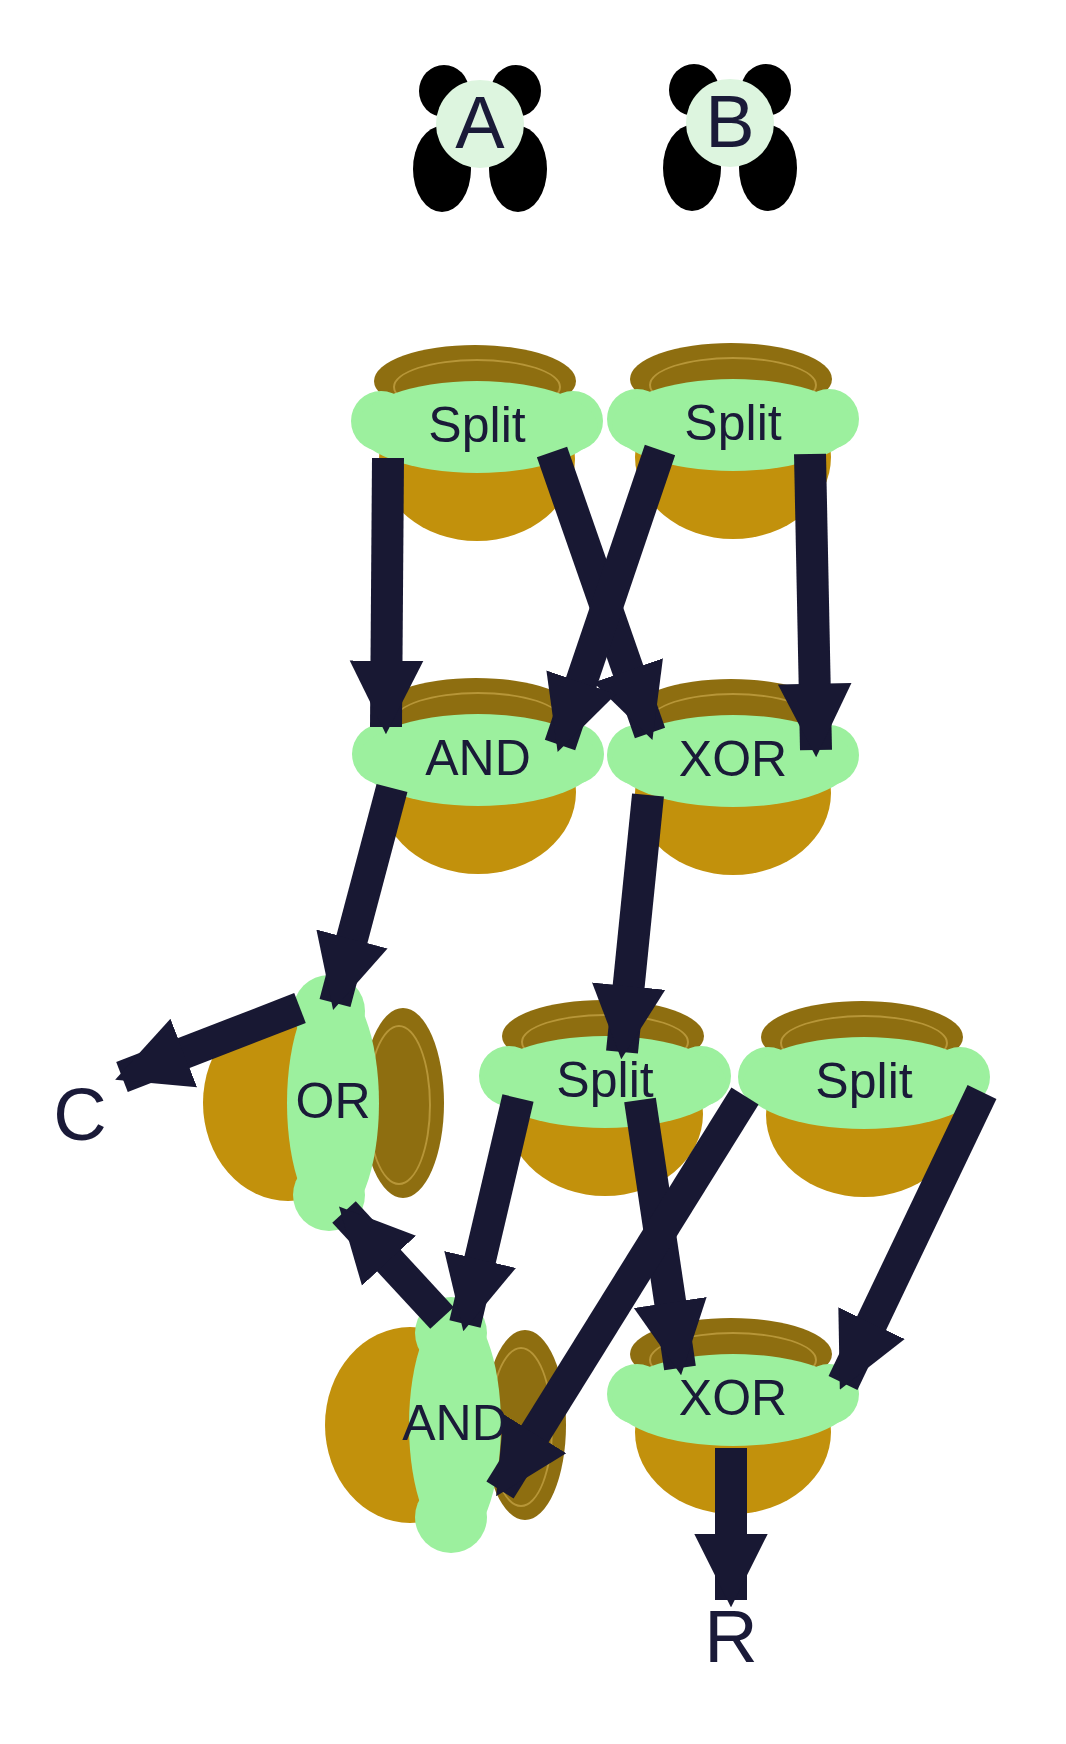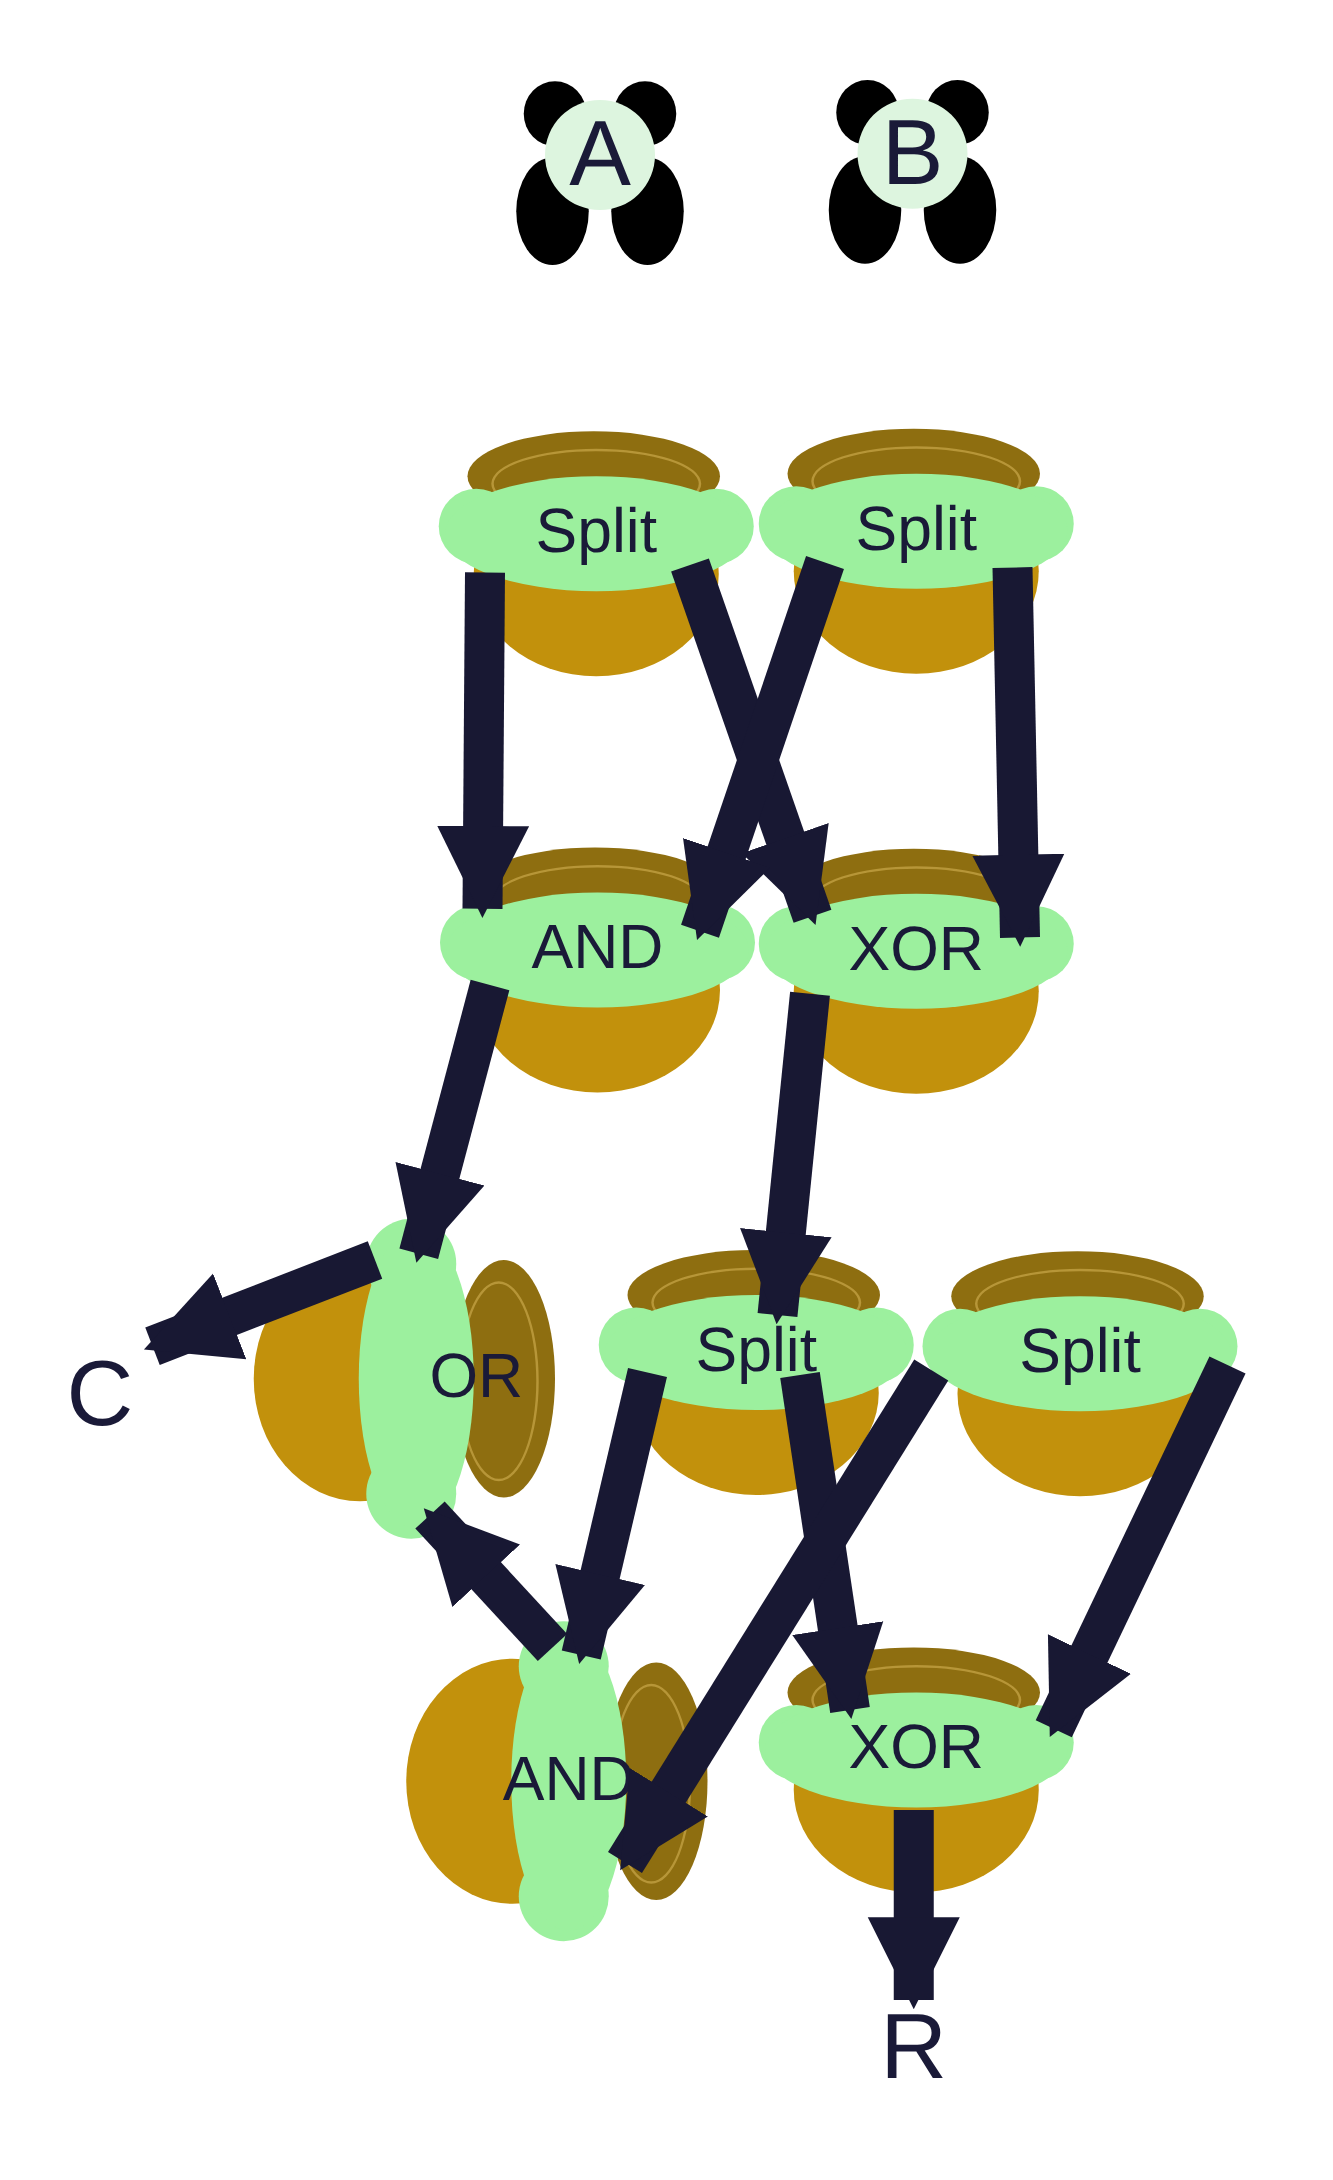--- a/index.html
+++ b/index.html
@@ -45,21 +45,21 @@
     <div class="ellipse" style="left: 607px; top: 725px; width: 60px; height: 60px; background: rgb(156, 240, 158);"></div>
     <div class="ellipse" style="left: 799px; top: 725px; width: 60px; height: 60px; background: rgb(156, 240, 158);"></div>
     <div class="ellipse" style="left: 612px; top: 715px; width: 242px; height: 92px; background: rgb(156, 240, 158);"></div>
     <div class="pot-label" style="left: 733px; top: 761px; color: rgb(26, 26, 56);">XOR</div>
     <div class="ellipse" style="left: 203px; top: 1005px; width: 170px; height: 196px; background: rgb(194, 145, 12);"></div>
     <div class="ellipse" style="left: 362px; top: 1008px; width: 82px; height: 190px; background: rgb(142, 110, 16);"></div>
     <div class="rim" style="left: 367px; top: 1025px; width: 60px; height: 156px;"></div>
     <div class="ellipse" style="left: 293px; top: 975px; width: 72px; height: 72px; background: rgb(156, 240, 158);"></div>
     <div class="ellipse" style="left: 293px; top: 1159px; width: 72px; height: 72px; background: rgb(156, 240, 158);"></div>
     <div class="ellipse" style="left: 287px; top: 983px; width: 92px; height: 240px; background: rgb(156, 240, 158);"></div>
-    <div class="pot-label" style="left: 333px; top: 1103px; color: rgb(26, 26, 56); margin-left: 48px;">OR</div>
+    <div class="pot-label" style="left: 333px; top: 1103px; color: rgb(26, 26, 56);">OR</div>
     <div class="ellipse" style="left: 507px; top: 1032px; width: 196px; height: 164px; background: rgb(194, 145, 12);"></div>
     <div class="ellipse" style="left: 502px; top: 1000px; width: 202px; height: 72px; background: rgb(142, 110, 16);"></div>
     <div class="rim" style="left: 521px; top: 1014px; width: 164px; height: 52px;"></div>
     <div class="ellipse" style="left: 479px; top: 1046px; width: 60px; height: 60px; background: rgb(156, 240, 158);"></div>
     <div class="ellipse" style="left: 671px; top: 1046px; width: 60px; height: 60px; background: rgb(156, 240, 158);"></div>
     <div class="ellipse" style="left: 484px; top: 1036px; width: 242px; height: 92px; background: rgb(156, 240, 158);"></div>
     <div class="pot-label" style="left: 605px; top: 1082px; color: rgb(26, 26, 56);">Split</div>
     <div class="ellipse" style="left: 766px; top: 1033px; width: 196px; height: 164px; background: rgb(194, 145, 12);"></div>
     <div class="ellipse" style="left: 761px; top: 1001px; width: 202px; height: 72px; background: rgb(142, 110, 16);"></div>
     <div class="rim" style="left: 780px; top: 1015px; width: 164px; height: 52px;"></div>

